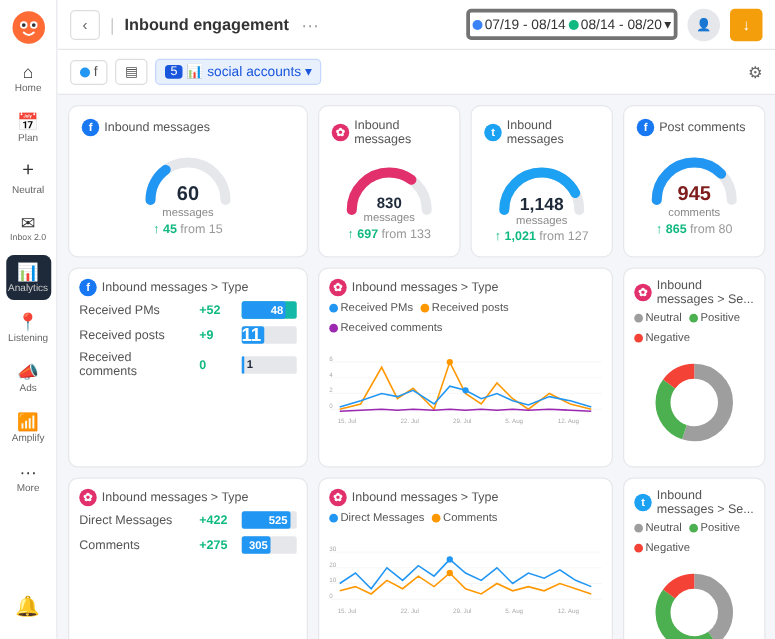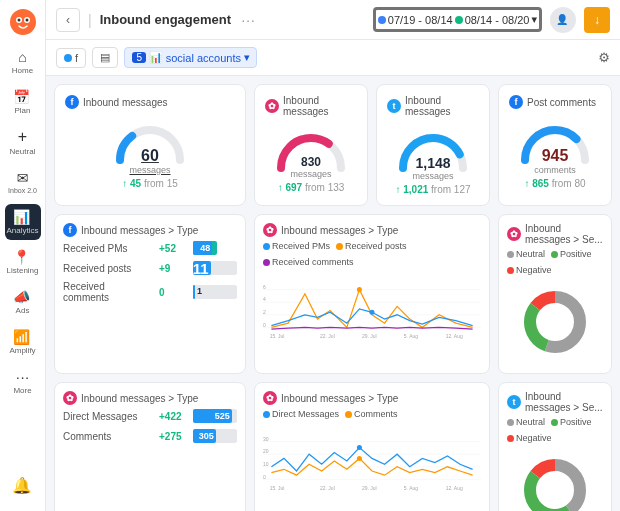--- a/index.html
+++ b/index.html
@@ -174,21 +174,21 @@
 
     <div class="metric-card">
       <div class="card-header">
         <div class="card-source-icon fb">f</div>
         <span class="card-title">Inbound messages</span>
       </div>
       <svg class="gauge-svg" viewBox="0 0 80 50">
         <path d="M10 45 A 30 30 0 0 1 70 45" fill="none" stroke="#e5e7eb" stroke-width="8" stroke-linecap="round"></path>
         <path d="M10 45 A 30 30 0 0 1 70 45" fill="none" stroke="#2196F3" stroke-width="8" stroke-linecap="round" stroke-dasharray="94" stroke-dashoffset="66"></path>
       </svg>
-      <div style="margin-top:-18px; text-align:center;text-decoration:underline;">
+      <div style="margin-top:-18px; text-align:center;">
         <div style="font-size:16px;font-weight:700;color:#1e2a3a;">60</div>
         <div style="font-size:9px;color:#888;">messages</div>
       </div>
       <div class="metric-change">
         <span class="up">↑ 45</span> <span class="from">from 15</span>
       </div>
     </div>
 
     <div class="metric-card">
       <div class="card-header">
@@ -246,21 +246,21 @@
 
     <div class="chart-card">
       <div class="chart-card-header">
         <div class="card-source-icon fb">f</div>
         <span class="chart-card-title">Inbound messages &gt; Type</span>
       </div>
       <div class="type-breakdown">
         <div class="breakdown-row">
           <span class="breakdown-label">Received PMs</span>
           <span class="breakdown-change">+52</span>
-          <div style="position:relative;height:14px;width:24px;background:#14b8a6;border-radius:2px;">
+          <div style="position:relative;height:14px;width:44px;background:#14b8a6;border-radius:2px;">
             <div style="height:100%;width:80%;background:#2196F3;border-radius:2px;display:flex;align-items:center;justify-content:flex-end;padding-right:2px;">
               <span style="font-size:9px;color:#fff;font-weight:700;">48</span>
             </div>
           </div>
         </div>
         <div class="breakdown-row">
           <span class="breakdown-label">Received posts</span>
           <span class="breakdown-change">+9</span>
           <div style="position:relative;height:14px;width:44px;background:#e5e7eb;border-radius:2px;">
             <div style="height:100%;width:40%;background:#2196F3;border-radius:2px;display:flex;align-items:center;justify-content:flex-end;padding-right:2px;">

